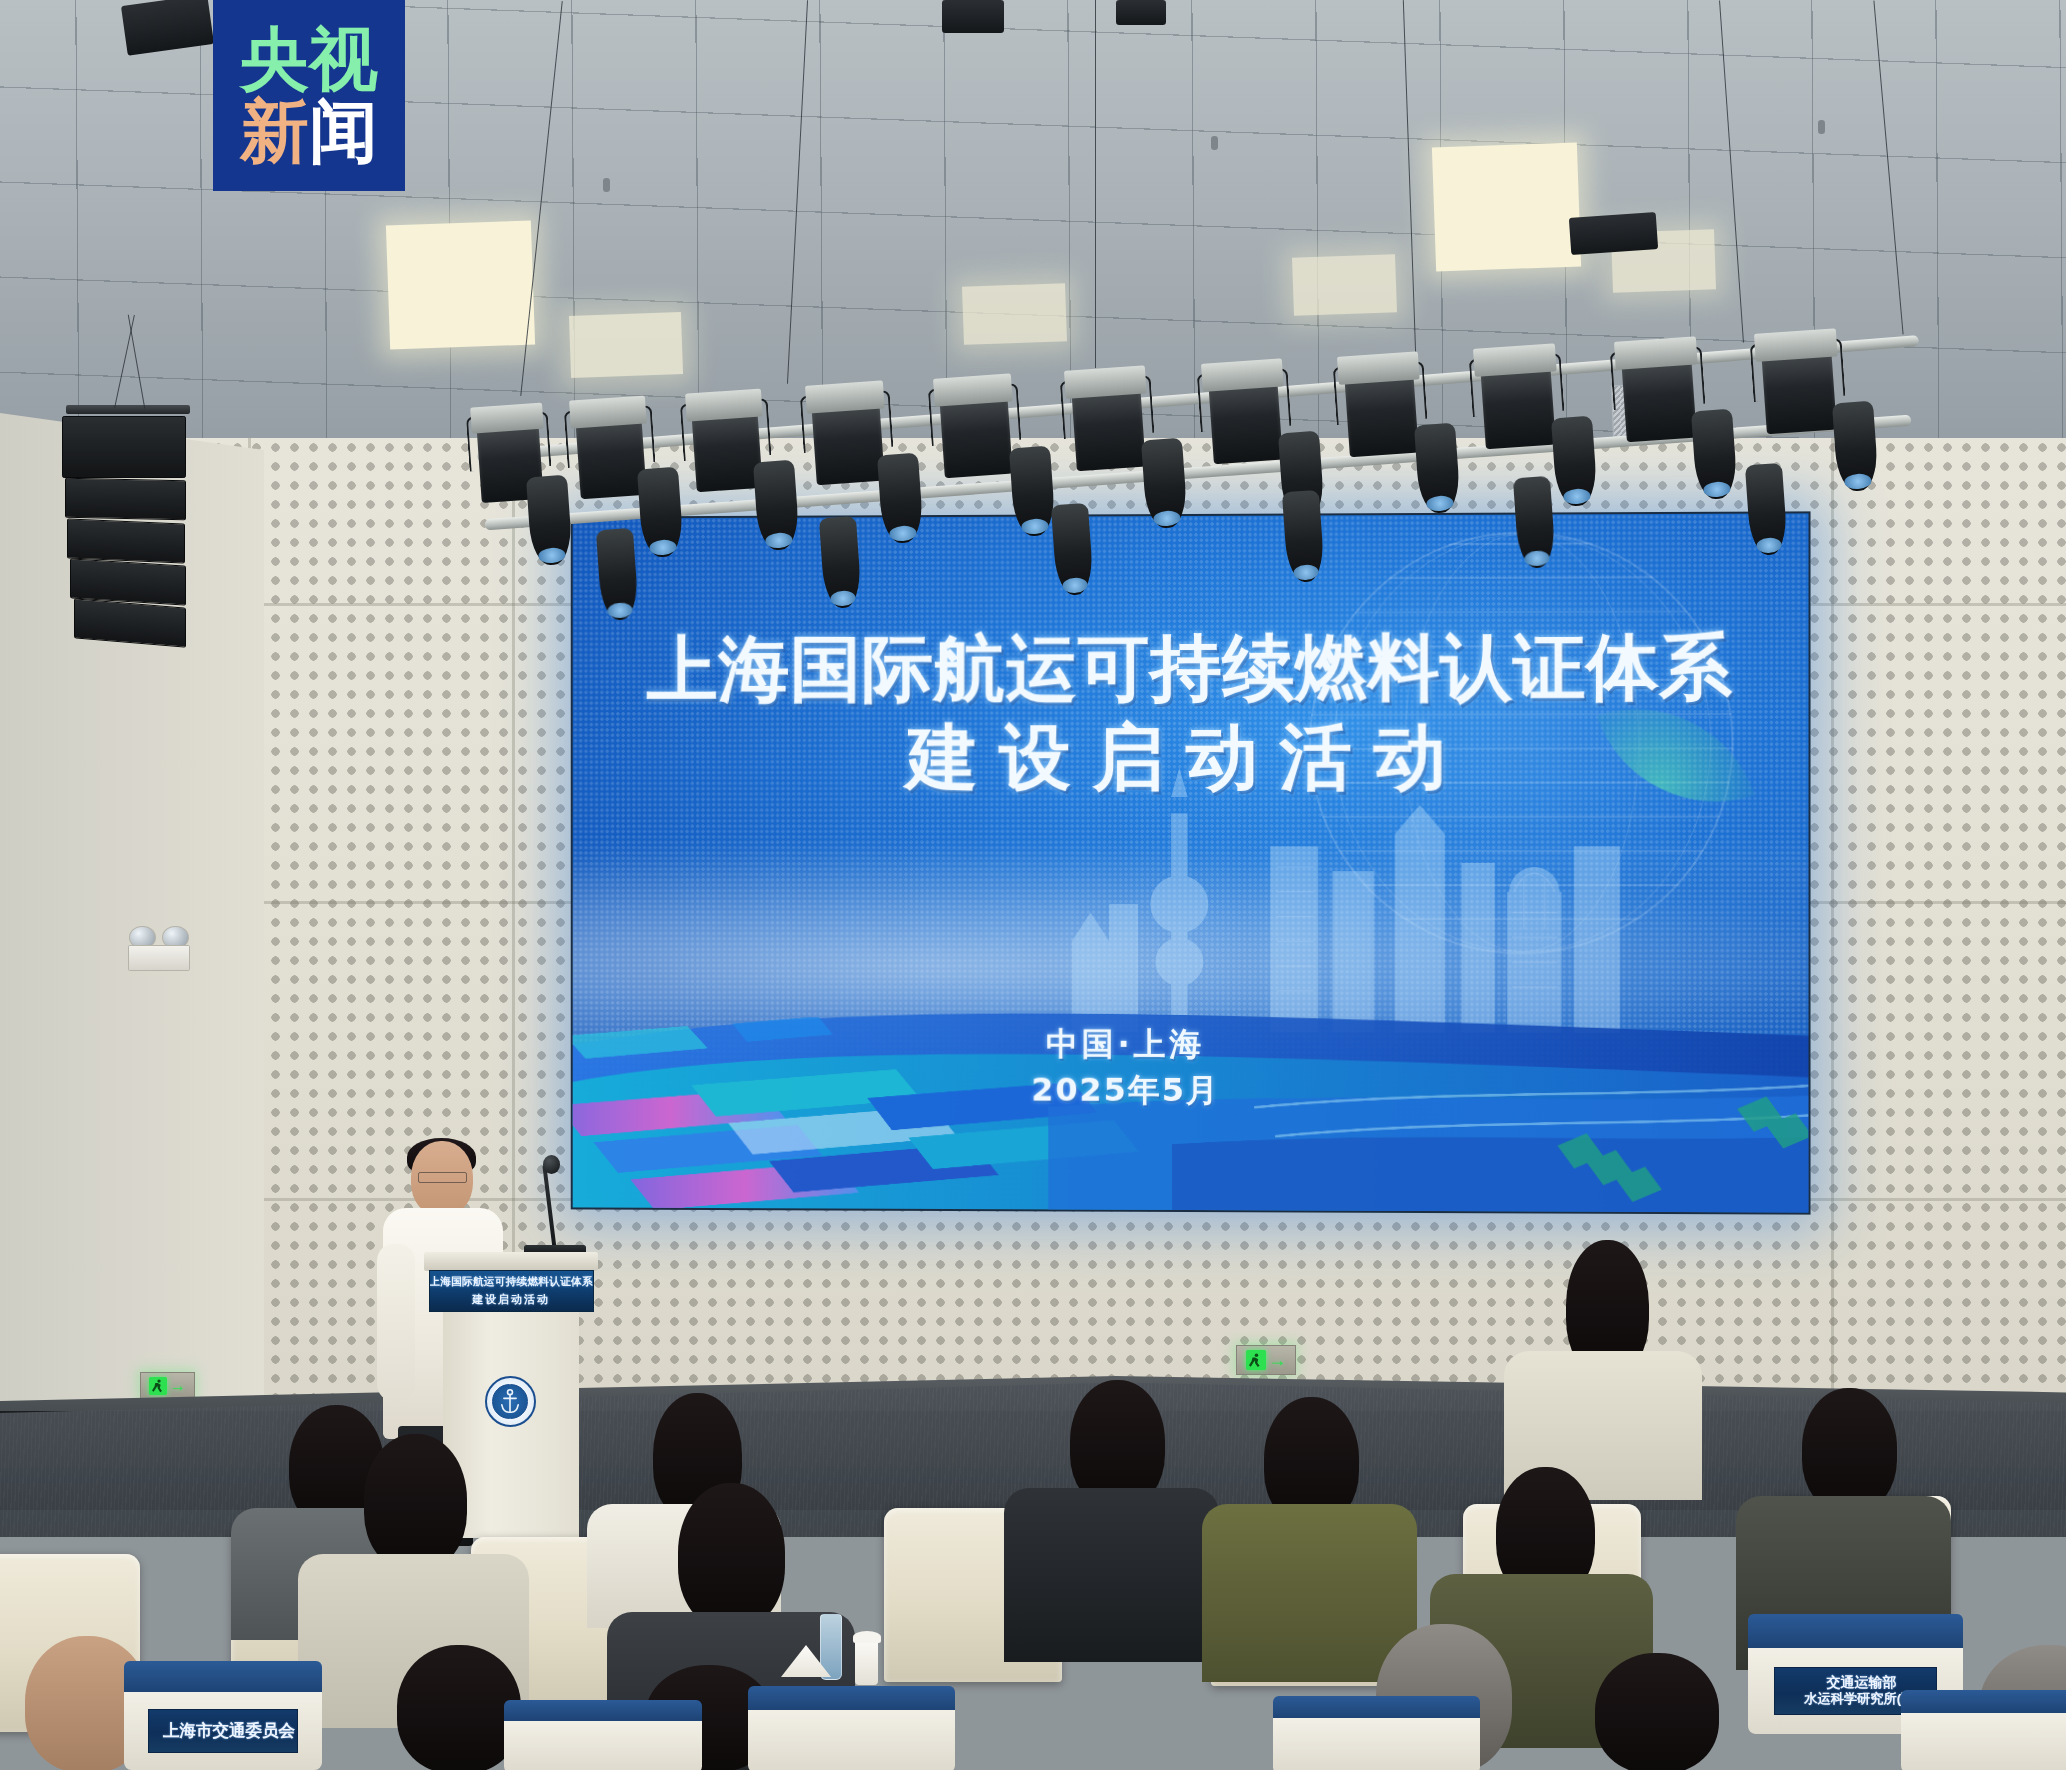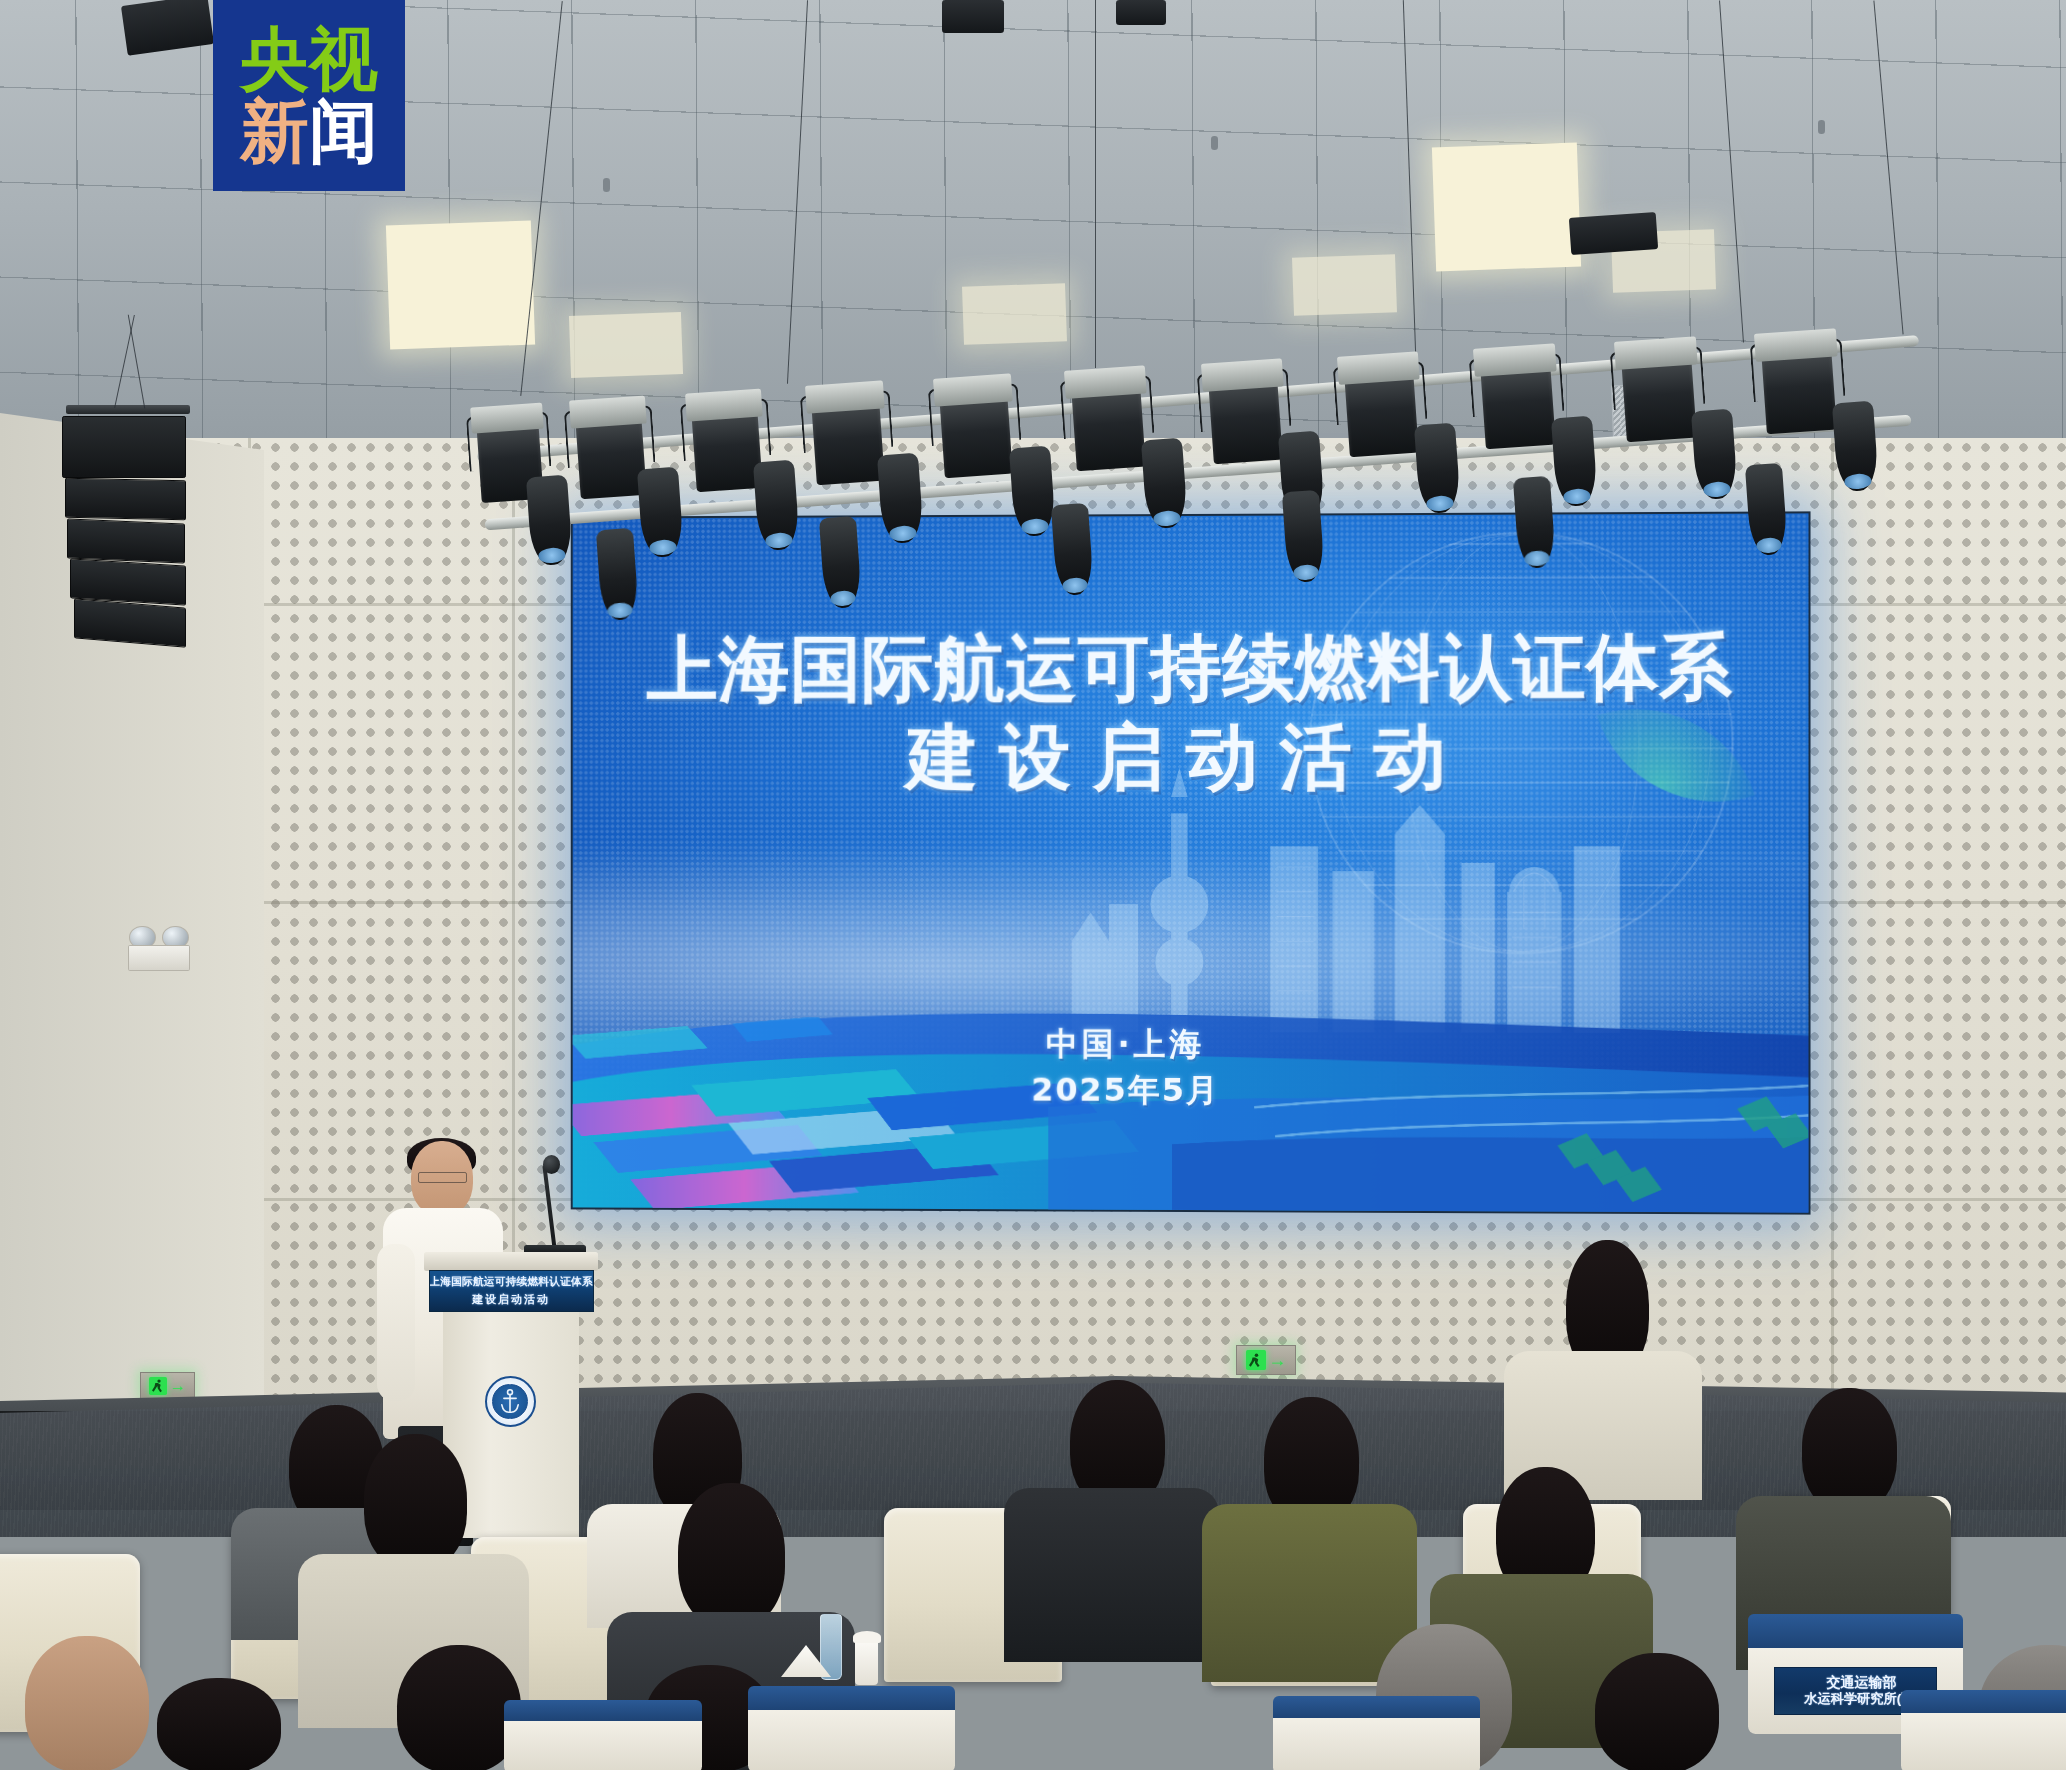--- a/index.html
+++ b/index.html
@@ -324,21 +324,21 @@
   
   .logo{
     position:absolute;left:213px;top:0;width:192px;height:191px;
     background:#15368f;display:flex;flex-direction:column;
     align-items:center;justify-content:center;
   }
   .logo .row{
     font-family:"DejaVu Sans","Liberation Sans",sans-serif;
     font-weight:900;font-size:69px;line-height:1.04;letter-spacing:0;
   }
-  .logo .r1{color:#84cc16;}
+  .logo .r1{color:#86efac;}
   .logo .r2 .c1{color:#f0b183;}
   .logo .r2 .c2{color:#ffffff;}
 
   
   .cam{position:absolute;background:linear-gradient(180deg,#2b2f33,#14171a);border-radius:3.3px;}
 </style>
 </head>
 <body>
 
 <div id="stage">
@@ -717,20 +717,28 @@
   <div class="shoulders" style="left:1736px;top:1496px;width:215px;height:174px;background:linear-gradient(180deg,#50534b,#34372f);"></div>
 
   <div class="head bald" style="left:25px;top:1636px;width:124px;height:136px;"></div>
   <div class="head" style="left:157px;top:1678px;width:124px;height:95px;"></div>
   <div class="head" style="left:397px;top:1645px;width:124px;height:128px;"></div>
   <div class="head" style="left:645px;top:1665px;width:128px;height:107px;"></div>
   <div class="head grey" style="left:1376px;top:1624px;width:136px;height:149px;"></div>
   <div class="head" style="left:1595px;top:1653px;width:124px;height:120px;"></div>
   <div class="head grey" style="left:1979px;top:1645px;width:140px;height:128px;"></div>
 
+  <div class="chair" style="left:124px;top:1661px;width:198px;height:109px;">
+    <div class="cushion"></div>
+    <div class="panel">
+      <div class="nameplate">
+        <span style="font-size:16.5px;">上海市交通委员会</span>
+      </div>
+    </div>
+  </div>
 
 
   <div class="chair" style="left:1748px;top:1614px;width:215px;height:120px;">
     <div class="cushion"></div>
     <div class="panel">
       <div class="nameplate">
         <span style="font-size:14px;">交通运输部</span>
         <span style="font-size:13.2px;">水运科学研究所(院)</span>
       </div>
     </div>

